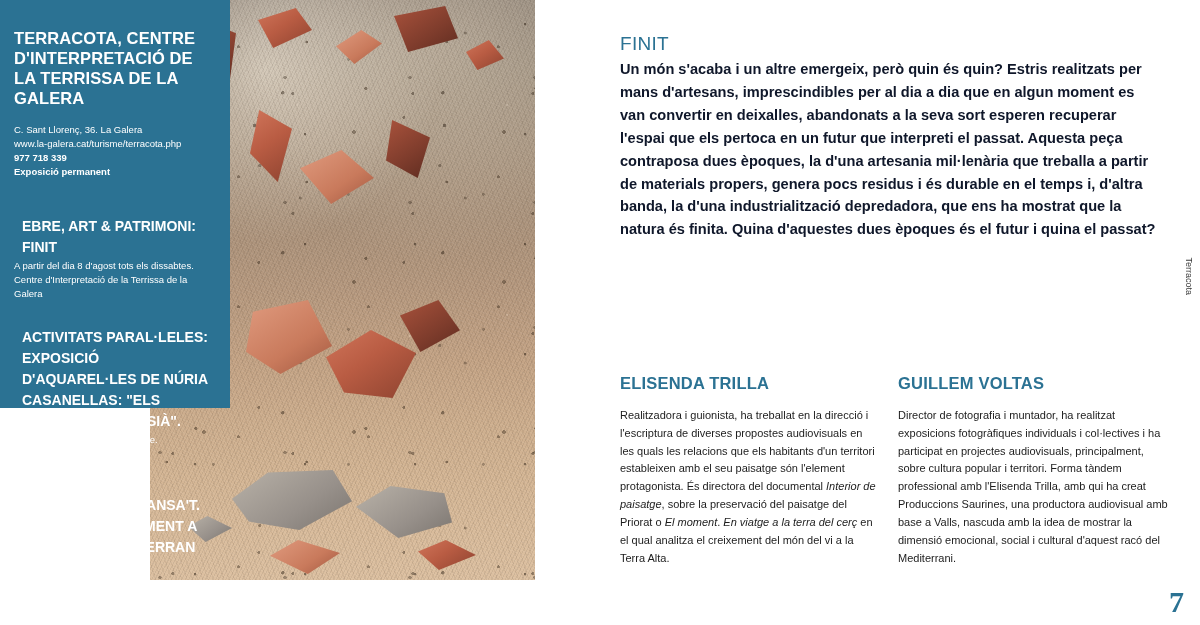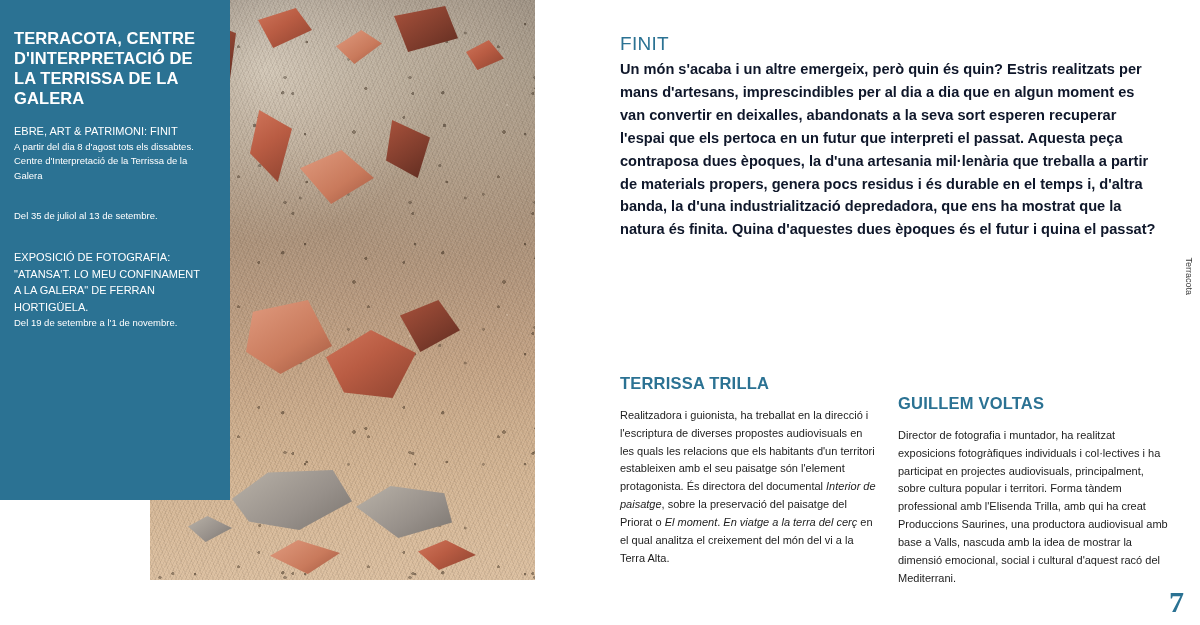--- a/index.html
+++ b/index.html
@@ -78,44 +78,45 @@
     box-shadow: 0 2px 6px rgba(0,0,0,.35);
   }
   .shard.dark { background: linear-gradient(145deg, #a9523c 0%, #7e3c2c 60%, #5f2c20 100%); }
   .shard.light { background: linear-gradient(145deg, #e09b7f 0%, #c97a5c 60%, #a25840 100%); }
   .shard.grey { background: linear-gradient(145deg, #b9b2a8 0%, #97908a 60%, #7b756f 100%); }
 
   
   .panel {
     position: absolute;
     left: 0; top: 0;
-    width: 230px; height: 500px;
+    width: 230px; height: 408px;
     background: #2b7293;
     color: #ffffff;
     padding: 28px 22px 0 14px;
   }
   .panel h1 {
     margin: 0 0 14px 0;
     font-size: 16.5px;
     line-height: 1.22;
     font-weight: bold;
     letter-spacing: .1px;
   }
   .panel .addr {
     font-size: 9.5px;
     line-height: 1.5;
     margin-bottom: 36px;
   }
   .panel .addr .bold { font-weight: bold; }
   .panel .blk { margin-bottom: 26px; }
   .panel .blk .hd {
-    font-size: 11px;
-    font-weight: normal;
+    font-size: 14px;
+    font-weight: bold;
     line-height: 1.5;
     margin-bottom: 1px;
+    margin-left: 8px;
   }
   .panel .blk .bd {
     font-size: 9.5px;
     line-height: 1.5;
   }
 
   
   .finit-title {
     position: absolute;
     left: 620px; top: 33px;
@@ -129,21 +130,21 @@
     left: 620px; top: 58px;
     width: 540px;
     font-size: 14.6px;
     line-height: 1.57;
     font-weight: bold;
     color: #0f172a;
   }
 
   .bio { position: absolute; top: 374px; }
   .bio.left { left: 620px; width: 258px; }
-  .bio.right { left: 898px; width: 275px; margin-top: 20px; }
+  .bio.right { left: 898px; width: 275px; }
   .bio h2 {
     margin: 0 0 14px 0;
     font-size: 16.5px;
     font-weight: bold;
     color: #2b7293;
     letter-spacing: .2px;
   }
   .bio p {
     margin: 0;
     font-size: 11px;
@@ -198,43 +199,51 @@
     <div class="shard grey" style="left:82px;top:470px;width:120px;height:60px;clip-path:polygon(0 48%,30% 4%,84% 0,100% 52%,56% 100%,14% 86%);"></div>
     <div class="shard grey" style="left:206px;top:486px;width:96px;height:52px;clip-path:polygon(0 40%,36% 0,92% 14%,100% 70%,44% 100%);"></div>
     <div class="shard light" style="left:120px;top:540px;width:70px;height:34px;clip-path:polygon(0 46%,40% 0,100% 38%,54% 100%);"></div>
     <div class="shard" style="left:268px;top:540px;width:58px;height:30px;clip-path:polygon(0 38%,48% 0,100% 50%,36% 100%);"></div>
     <div class="shard grey" style="left:38px;top:516px;width:44px;height:26px;clip-path:polygon(0 40%,44% 0,100% 46%,40% 100%);"></div>
   </div>
 
   <div class="panel">
     <h1>TERRACOTA, CENTRE D'INTERPRETACIÓ DE LA TERRISSA DE LA GALERA</h1>
 
+    <div class="addr">
+      <div>C. Sant Llorenç, 36. La Galera</div>
+      <div>www.la-galera.cat/turisme/terracota.php</div>
+      <div class="bold">977 718 339</div>
+      <div class="bold">Exposició permanent</div>
+    </div>
 
     <div class="blk">
       <div class="hd">EBRE, ART &amp; PATRIMONI: FINIT</div>
       <div class="bd">A partir del dia 8 d'agost tots els dissabtes.
 Centre d'Interpretació de la Terrissa de la Galera</div>
     </div>
 
     <div class="blk">
+      <div class="hd">ACTIVITATS PARAL·LELES:
+EXPOSICIÓ D'AQUAREL·LES DE NÚRIA CASANELLAS: "ELS VERDS DEL MONTSIÀ".</div>
       <div class="bd">Del 35 de juliol al 13 de setembre.</div>
     </div>
 
     <div class="blk">
       <div class="hd">EXPOSICIÓ DE FOTOGRAFIA:
 "ATANSA'T. LO MEU CONFINAMENT A LA GALERA" DE FERRAN HORTIGÜELA.</div>
       <div class="bd">Del 19 de setembre a l'1 de novembre.</div>
     </div>
   </div>
 
   <div class="finit-title">FINIT</div>
   <div class="finit-body">Un món s'acaba i un altre emergeix, però quin és quin? Estris realitzats per mans d'artesans, imprescindibles per al dia a dia que en algun moment es van convertir en deixalles, abandonats a la seva sort esperen recuperar l'espai que els pertoca en un futur que interpreti el passat. Aquesta peça contraposa dues èpoques, la d'una artesania mil·lenària que treballa a partir de materials propers, genera pocs residus i és durable en el temps i, d'altra banda, la d'una industrialització depredadora, que ens ha mostrat que la natura és finita. Quina d'aquestes dues èpoques és el futur i quina el passat?</div>
 
   <div class="bio left">
-    <h2>TERRISSA TRILLA</h2>
+    <h2>ELISENDA TRILLA</h2>
     <p><span>Realitzadora i guionista, ha treballat en la direcció i l'escriptura de diverses propostes audiovisuals en les quals les relacions que els habitants d'un territori estableixen amb el seu paisatge són l'element protagonista. És directora del documental </span><span class="it">Interior de paisatge</span><span>, sobre la preservació del paisatge del Priorat o </span><span class="it">El moment</span><span>. </span><span class="it">En viatge a la terra del cerç</span><span> en el qual analitza el creixement del món del vi a la Terra Alta.</span></p>
   </div>
 
   <div class="bio right">
     <h2>GUILLEM VOLTAS</h2>
     <p>Director de fotografia i muntador, ha realitzat exposicions fotogràfiques individuals i col·lectives i ha participat en projectes audiovisuals, principalment, sobre cultura popular i territori. Forma tàndem professional amb l'Elisenda Trilla, amb qui ha creat Produccions Saurines, una productora audiovisual amb base a Valls, nascuda amb la idea de mostrar la dimensió emocional, social i cultural d'aquest racó del Mediterrani.</p>
   </div>
 
   <div class="side-label">Terracota</div>
   <div class="folio">7</div>

